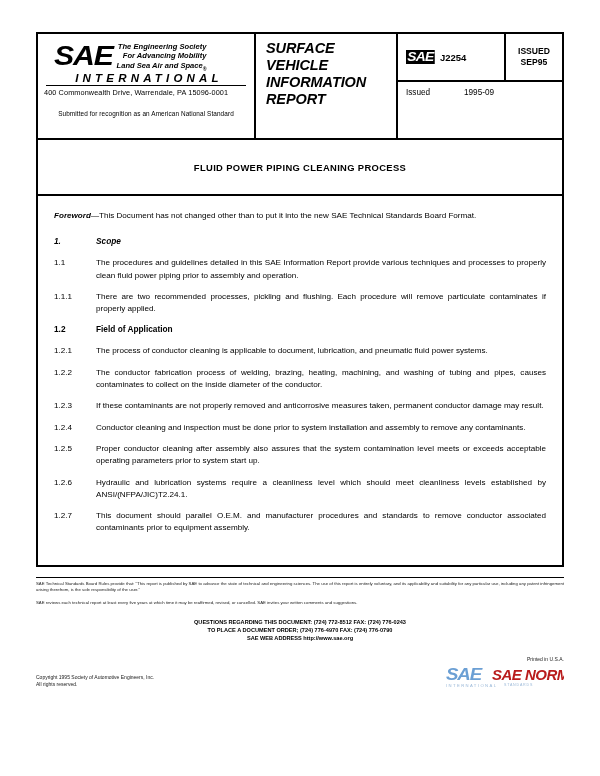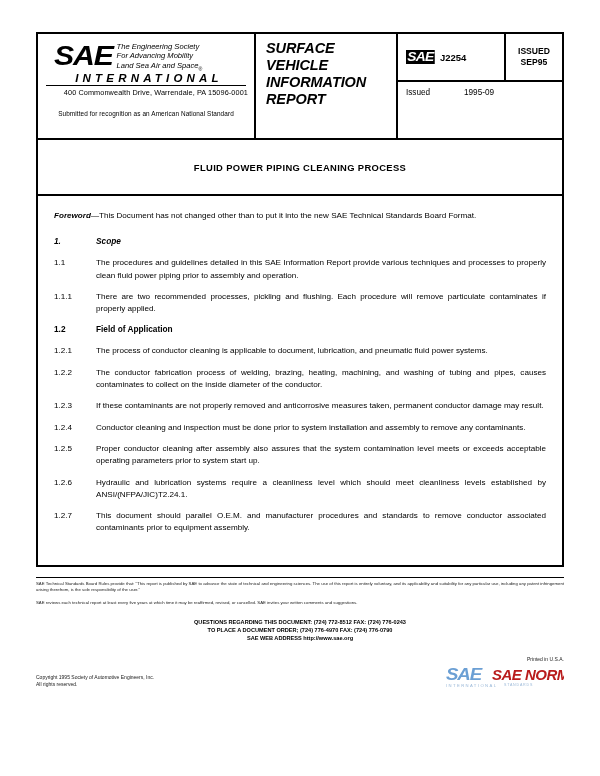--- a/index.html
+++ b/index.html
@@ -54,42 +54,43 @@
     font-size: 27px;
     letter-spacing: -1px;
     line-height: 1;
     color: #000;
     transform: scaleX(1.12);
     transform-origin: left center;
     margin-right: 6px;
   }
   .tagline {
     font-size: 7.6px;
-    font-weight: normal;
+    font-weight: bold;
     font-style: italic;
     line-height: 1.22;
     white-space: nowrap;
+    text-align: right;
   }
   .tagline .reg { font-size: 5px; vertical-align: sub; }
   .intl {
     font-size: 11.5px;
     font-weight: bold;
     font-style: italic;
     letter-spacing: 4.2px;
     text-align: center;
     margin-top: 1px;
     padding-left: 6px;
   }
   .addr-rule {
     border-top: 1.4px solid #000;
     margin: 1px 2px 0 2px;
   }
   .address {
     font-size: 7.3px;
-    text-align: right;
+    text-align: left;
     margin-top: 2px;
     letter-spacing: 0.1px;
   }
   .submitted {
     font-size: 6.4px;
     text-align: center;
     margin-top: 13px;
     letter-spacing: 0.1px;
   }
 

